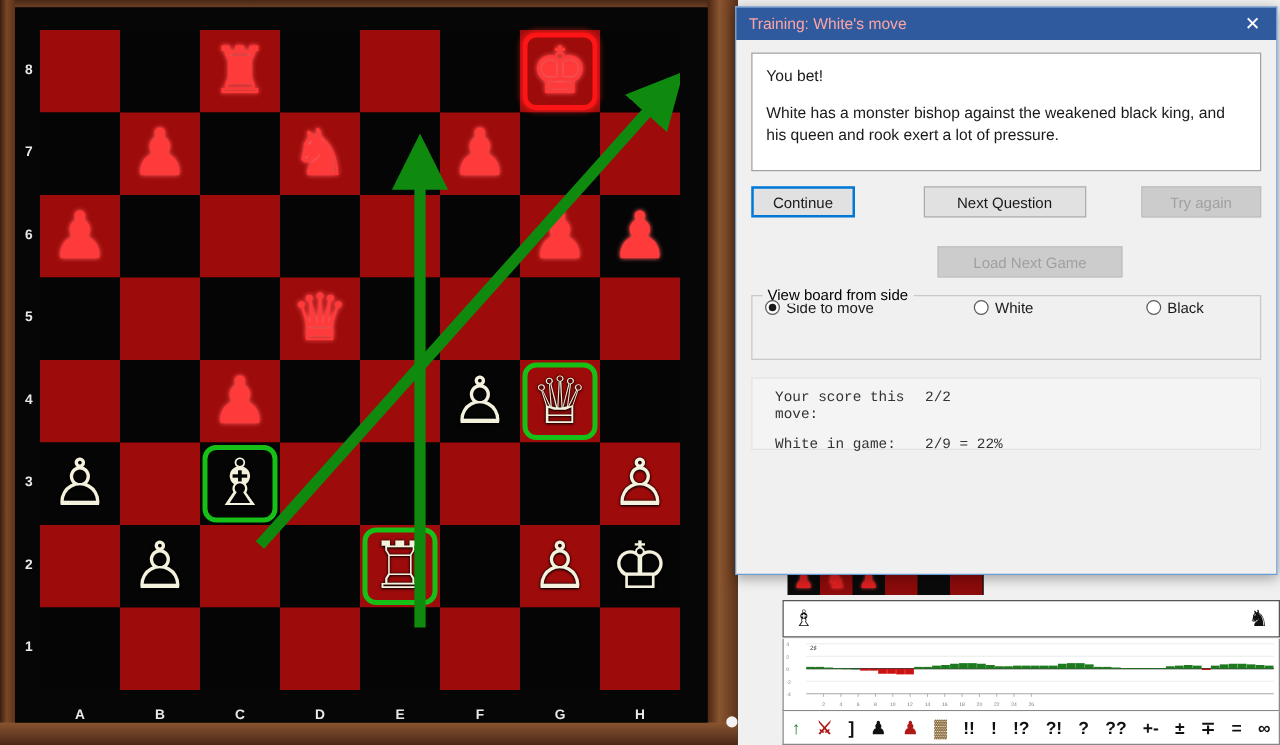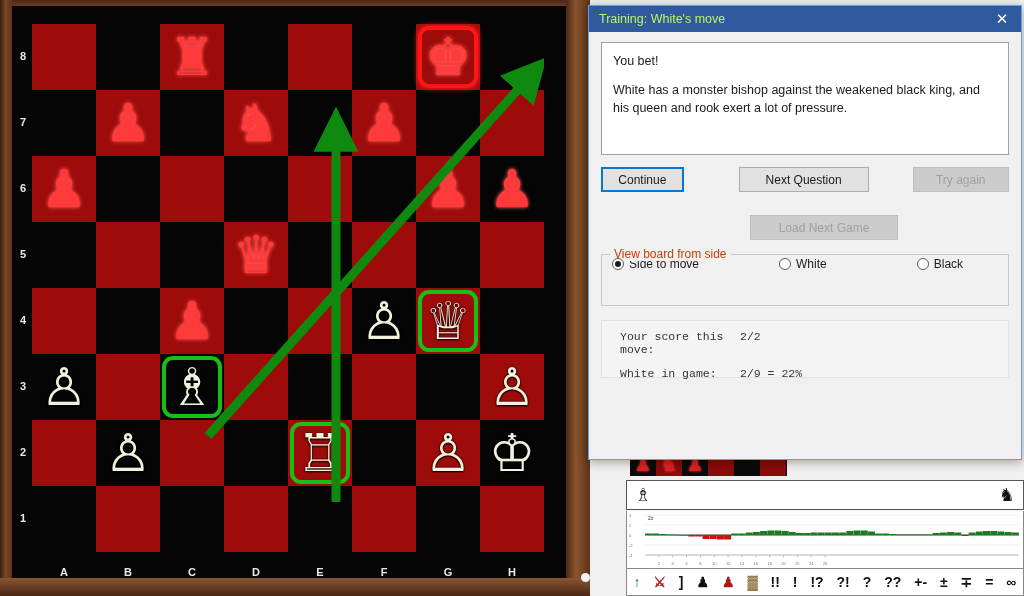--- a/index.html
+++ b/index.html
@@ -92,29 +92,29 @@
   
   #dialog{
     position:absolute;left:588px;top:5px;width:434px;height:455px;
     background:#f0f0f0;border:1px solid #6a9ed6;box-sizing:border-box;
     box-shadow:0 2px 10px rgba(0,0,0,.35);
   }
   #titlebar{
     height:26px;background:#2f5a9e;display:flex;align-items:center;
     justify-content:space-between;padding:0 2px 0 10px;
   }
-  #dlg-title{color:#bef264;font-size:12.5px;}
+  #dlg-title{color:#fca5a5;font-size:12.5px;}
   #close-btn{
     width:34px;height:26px;display:flex;align-items:center;justify-content:center;
     color:#fff;font-size:15px;cursor:pointer;
   }
   #dlg-body{padding:10px 12px 0 12px;}
   #msg-box{
     background:#fff;border:1px solid #a0a0a0;box-sizing:border-box;
-    height:113px;padding:9px 11px;font-size:12.5px;color:#1a1a1a;
+    height:95px;padding:9px 11px;font-size:12.5px;color:#1a1a1a;
     line-height:1.45;overflow:hidden;
   }
   #msg-box p{margin:0 0 11px 0;}
   #msg-box p:last-child{margin-bottom:0;}
   .btn-row{display:flex;margin-top:12px;gap:0;}
   .btn{
     height:25px;background:#e1e1e1;border:1px solid #adadad;
     box-sizing:border-box;font-size:12px;color:#1a1a1a;
     font-family:"Liberation Sans", sans-serif;
     display:flex;align-items:center;justify-content:center;cursor:pointer;
@@ -125,21 +125,21 @@
   #btn-continue{width:94px;}
   #btn-next{width:148px;margin-left:55px;}
   #btn-try{width:110px;margin-left:44px;}
   #btn-load{width:148px;margin-left:149px;margin-top:11px;}
   #groupbox{
     margin-top:14px;border:1px solid #c8c8c8;position:relative;
     height:48px;padding-top:2px;
   }
   #gb-legend{
     position:absolute;top:-8px;left:8px;background:#f0f0f0;padding:0 4px;
-    font-size:12px;color:#c2410c;
+    font-size:12px;color:#000000;
   }
   .radio-row{display:flex;align-items:flex-start;height:46px;padding-left:10px;}
   .radio{display:flex;align-items:center;cursor:pointer;font-size:12px;color:#1a1a1a;}
   .rdot{
     width:12px;height:12px;border:1px solid #5a5a5a;border-radius:50%;
     background:#fff;margin-right:5px;position:relative;box-sizing:border-box;
     flex:none;
   }
   .rdot.on::after{
     content:"";position:absolute;left:2px;top:2px;width:6px;height:6px;

